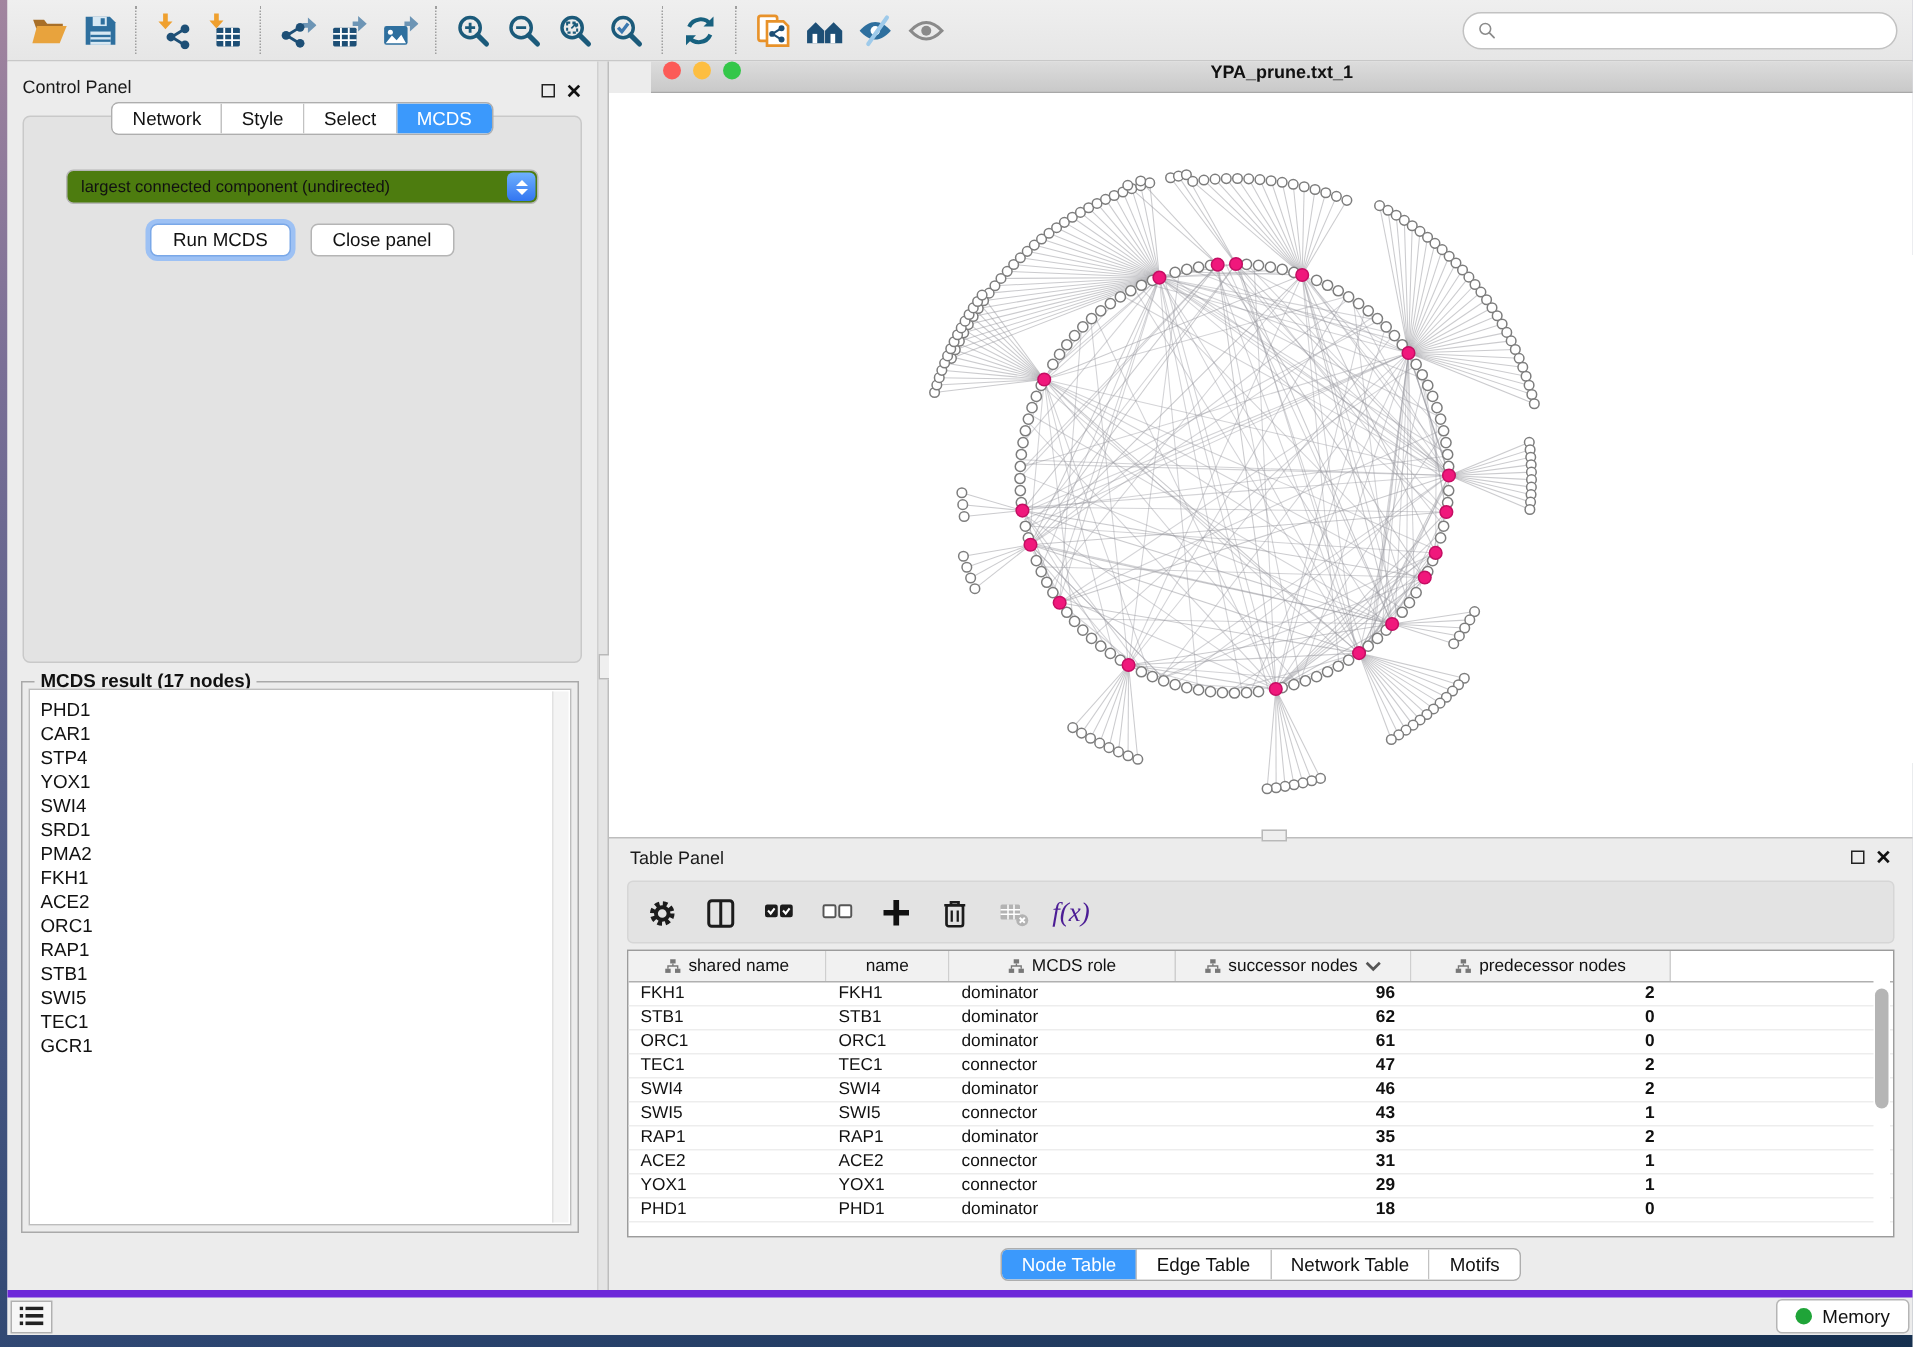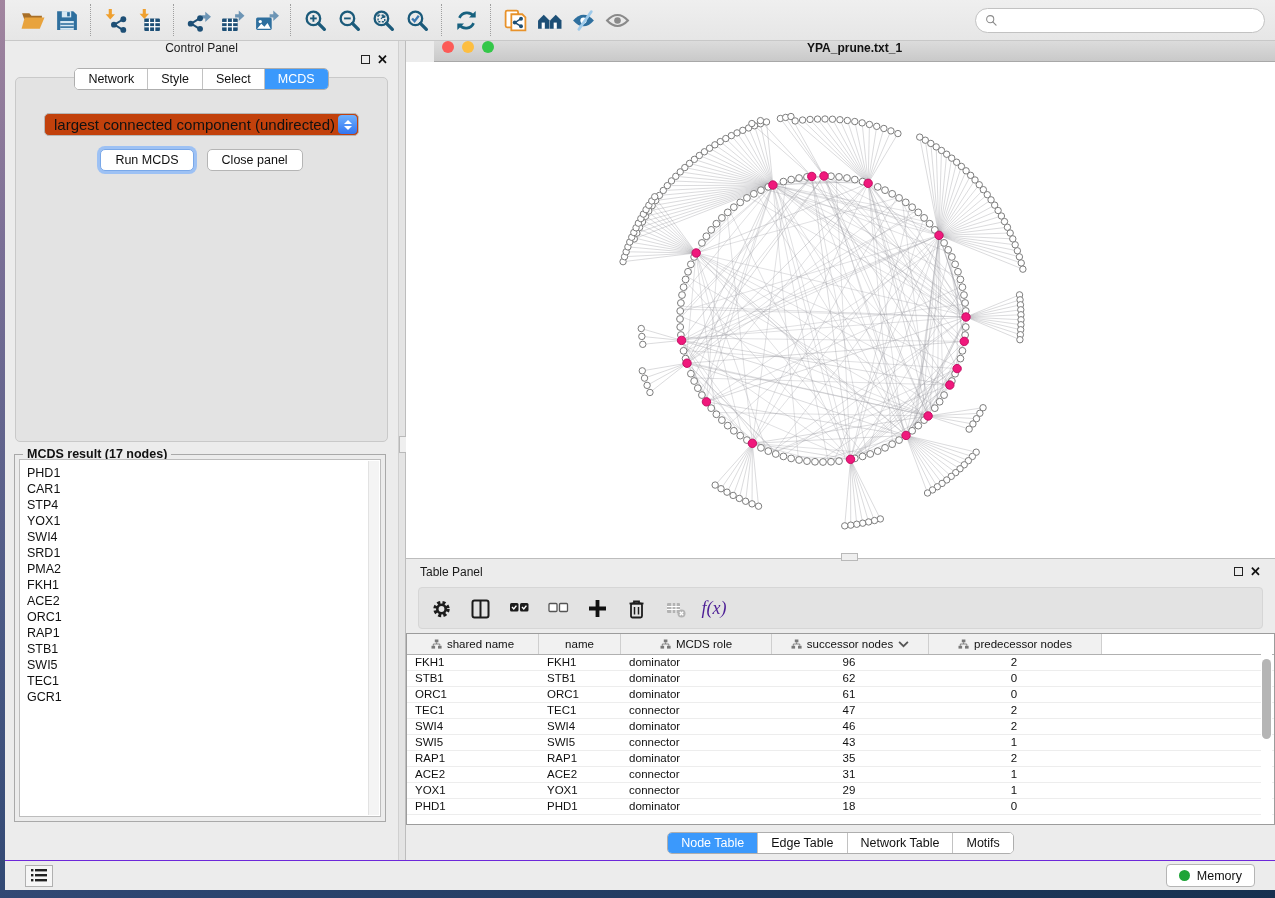--- a/index.html
+++ b/index.html
@@ -18,34 +18,34 @@
   .search-box { margin-left:auto; width:290px; height:25px; background:#fff; border:1px solid #c2c2c2; border-radius:13px;
     display:flex; align-items:center; padding:0 9px; }
   .search-box svg { width:13px; height:13px; flex:0 0 auto; }
   .search-box input { border:none; outline:none; background:transparent; flex:1; font-size:12px; margin-left:5px; font-family:"Liberation Sans",sans-serif; }
 
   
   .main { flex:1; display:flex; min-height:0; }
 
   
   .control-panel { width:393px; flex:0 0 auto; background:#ececec; display:flex; flex-direction:column; position:relative; }
-  .cp-header { height:24px; display:flex; align-items:center; padding:0 10px;flex-direction:column; }
+  .cp-header { height:24px; display:flex; align-items:flex-end; padding:0 10px; }
   .panel-title { font-size:12px; color:#1a1a1a; }
   .win-icons { margin-left:auto; display:flex; gap:7px; align-items:center; }
   .float-ic { width:9px; height:9px; border:1.5px solid #222; }
   .close-ic { font-size:13px; font-weight:bold; color:#111; line-height:9px; }
   .seg-tabs { display:flex; justify-content:center; margin-top:3px; position:relative; z-index:2; }
   .seg { display:inline-flex; border:1px solid #aeaeae; border-radius:5px; overflow:hidden; background:#fff; }
   .seg .tab { padding:3px 13px; font-size:12.5px; color:#111; background:#fff; border-right:1px solid #c2c2c2; cursor:default; }
   .seg .tab:last-child { border-right:none; }
   .seg .tab.active { background:#3b99fc; color:#fff; }
   .cp-body { margin:-13px 10px 0; border:1px solid #c9c9c9; border-radius:5px; background:#e3e3e3; height:365px; padding-top:24px; position:relative; z-index:1; }
   .opt-label { text-align:center; font-size:13px; color:#111; margin-top:14px; }
-  .opt-select { margin:11px auto 0; width:315px; height:23px; background:#c2410c; border:1px solid #b6b6b6; border-radius:5px;
-    display:flex; align-items:center; font-size:15px; color:#111; padding-left:9px; position:relative; }
+  .opt-select { margin:11px auto 0; width:315px; height:23px; background:#4d7c0f; border:1px solid #b6b6b6; border-radius:5px;
+    display:flex; align-items:center; font-size:11px; color:#111; padding-left:9px; position:relative; }
   .opt-select .stepper { position:absolute; right:1px; top:1px; bottom:1px; width:19px; border-radius:4px;
     background:linear-gradient(#6fb1fd,#3275f1); display:flex; flex-direction:column; align-items:center; justify-content:center; gap:2px; }
   .stepper i { width:0; height:0; border-left:4px solid transparent; border-right:4px solid transparent; }
   .stepper .up { border-bottom:4px solid #fff; }
   .stepper .dn { border-top:4px solid #fff; }
   .btn-row { display:flex; justify-content:center; gap:13px; margin-top:13px; }
   .mac-btn { background:#fff; border:1px solid #b5b5b5; border-radius:5px; font-size:12.5px; color:#111; padding:3px 14px; cursor:default; font-family:"Liberation Sans",sans-serif; }
   .mac-btn.focused { box-shadow:0 0 0 3px rgba(110,170,255,.6); border-color:#7aa8e8; }
   .result-group { margin:12px 12px 0 9px; height:368px; border:1px solid #a9a9a9; position:relative; }
   .result-legend { position:absolute; top:-8px; left:8px; background:#ececec; padding:0 4px; font-size:12.5px; color:#111;font-weight:bold; }
@@ -69,34 +69,34 @@
   .h-grip { position:absolute; bottom:-3px; left:50%; width:17px; height:8px; background:#efefef; border:1px solid #b9b9b9; z-index:3; }
 
   
   .table-panel { flex:1; background:#ececec; display:flex; flex-direction:column; min-height:0; border-top:1px solid #bdbdbd; }
   .tp-header { height:25px; display:flex; align-items:center; padding:0 14px; }
   .tp-toolbar { margin:3px 12px 0; height:42px; background:#e3e3e3; border:1px solid #d6d6d6; border-radius:4px;
     display:flex; align-items:center; padding:0 10px; gap:15px; flex:0 0 auto; }
   .tp-tbtn { width:24px; height:24px; display:flex; align-items:center; justify-content:center; }
   .tp-tbtn svg { width:21px; height:21px; }
   .fx { font-family:"Liberation Serif",serif; font-style:italic; font-size:18px; color:#4c1d95; }
-  .data-table { margin:4px 0 0; background:#fff; border:1px solid #9c9c9c; flex:1; min-height:0; position:relative; overflow:hidden; }
+  .data-table { margin:4px 12px 0; background:#fff; border:1px solid #9c9c9c; flex:1; min-height:0; position:relative; overflow:hidden; }
   .t-headrow { display:flex; height:21px; border-bottom:1px solid #b0b0b0; }
   .t-hcell { background:#f1f1f1; border-right:1px solid #cfcfcf; display:flex; align-items:center; justify-content:center;
     font-size:11.5px; color:#111; gap:5px; overflow:hidden; }
   .t-hcell svg { width:11px; height:10px; flex:0 0 auto; }
   .t-row { display:flex; height:16px; border-bottom:1px solid #ededed; }
   .t-cell { font-size:11.5px; color:#111; padding:1px 8px 0; overflow:hidden; white-space:nowrap; }
-  .t-cell.num { text-align:center; padding-right:11px; }
+  .t-cell.num { text-align:right; padding-right:11px;font-weight:bold; }
   .tbl-sb { position:absolute; top:1px; right:2px; bottom:1px; width:11px; background:#fff; }
   .tbl-sb .thumb { position:absolute; top:24px; left:1px; width:9px; height:80px; background:#b5b5b5; border-radius:5px; }
   .tp-tabs { display:flex; justify-content:center; margin:7px 0 6px; flex:0 0 auto; }
 
   
-  .status-bar { height:30px; flex:0 0 auto; background:#ececec; border-top:1px solid #6d28d9; display:flex; align-items:center; padding:0 20px; }
+  .status-bar { height:30px; flex:0 0 auto; background:#ececec; border-top:5px solid #6d28d9; display:flex; align-items:center; padding:0 2px; }
   .list-btn { width:28px; height:22px; border:1px solid #b0b0b0; background:#f6f6f6; display:flex; align-items:center; justify-content:center; }
   .memory-btn { margin-left:auto; height:23px; background:#fff; border:1px solid #b5b5b5; border-radius:4px;
     display:flex; align-items:center; padding:0 12px; gap:7px; font-size:12.5px; color:#111; }
   .memory-dot { width:11px; height:11px; border-radius:50%; background:#1fa438; }
 </style>
 </head>
 <body>
 
 <div class="desktop">
   <div class="app-window">

